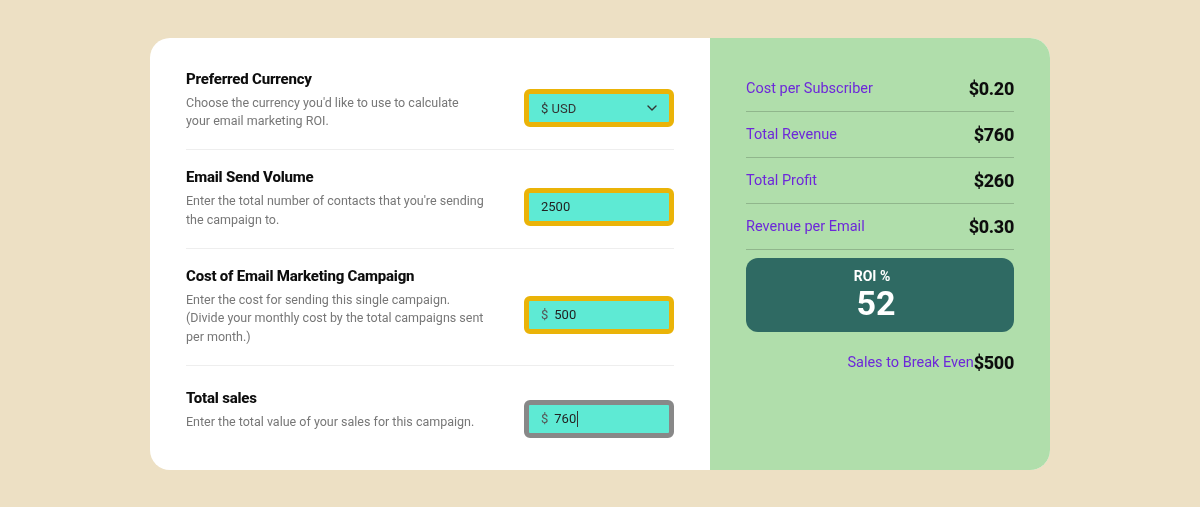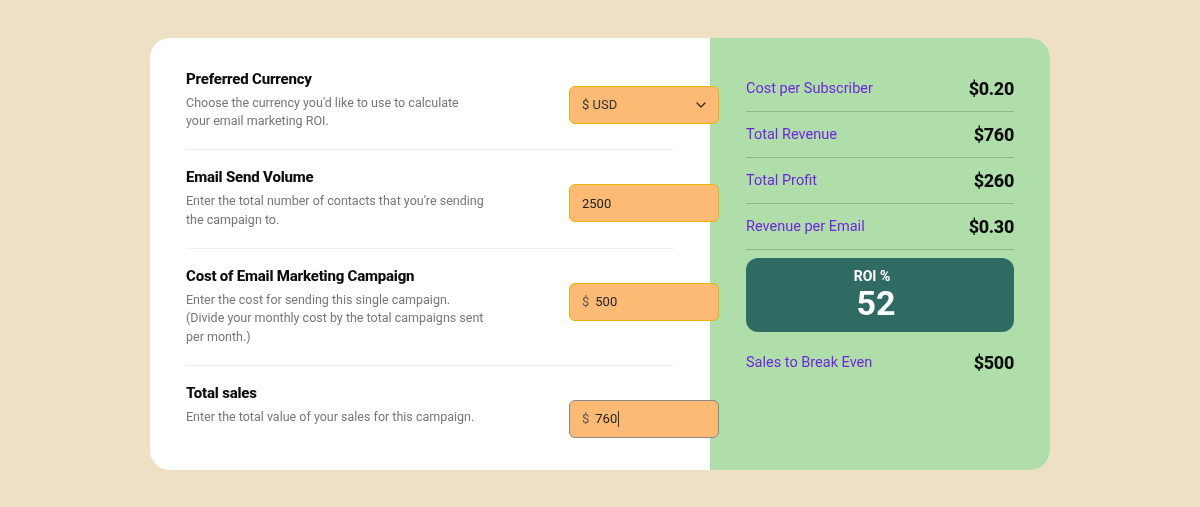--- a/index.html
+++ b/index.html
@@ -27,21 +27,21 @@
     .form-panel {
       flex: 1;
       padding: 32px 36px 20px 36px;
     }
     .field-group {
       padding-bottom: 18px;
       margin-bottom: 18px;
       border-bottom: 1px solid #eeeeee;
       display: flex;
       justify-content: space-between;
-      align-items: flex-start;
+      align-items: center;
       gap: 40px;
     }
     .field-group:last-child {
       border-bottom: none;
       margin-bottom: 0;
       padding-bottom: 0;
     }
     .field-text {
       flex: 1;
     }
@@ -58,30 +58,29 @@
       line-height: 1.5;
     }
     .field-input-wrap {
       width: 150px;
       flex-shrink: 0;
       margin-top: 16px;
     }
     .select-box, .input-box {
       width: 100%;
       height: 38px;
-      border: 1px solid #eab308;
+      border: 5px solid #eab308;
       border-radius: 6px;
       padding: 0 12px;
       font-size: 13px;
       color: #333;
       display: flex;
       align-items: center;
-      background: #fdba74;
+      background: #5eead4;
       position: relative;
-      margin-left: 45px;
     }
     .input-box.active {
       border-color: #888;
     }
     .select-box {
       justify-content: space-between;
       cursor: pointer;
     }
     .chevron {
       width: 10px;
@@ -128,20 +127,21 @@
     }
     .result-row {
       display: flex;
       justify-content: space-between;
       align-items: center;
       padding: 12px 0;
       border-bottom: 1px solid rgba(0,0,0,0.18);
     }
     .result-row:last-of-type {
       border-bottom: none;
+      justify-content: flex-end;
     }
     .result-label {
       font-size: 14.5px;
       color: #6d28d9;
     }
     .result-value {
       font-size: 18px;
       font-weight: 800;
       color: #0d0d0d;
       letter-spacing: -0.3px;

